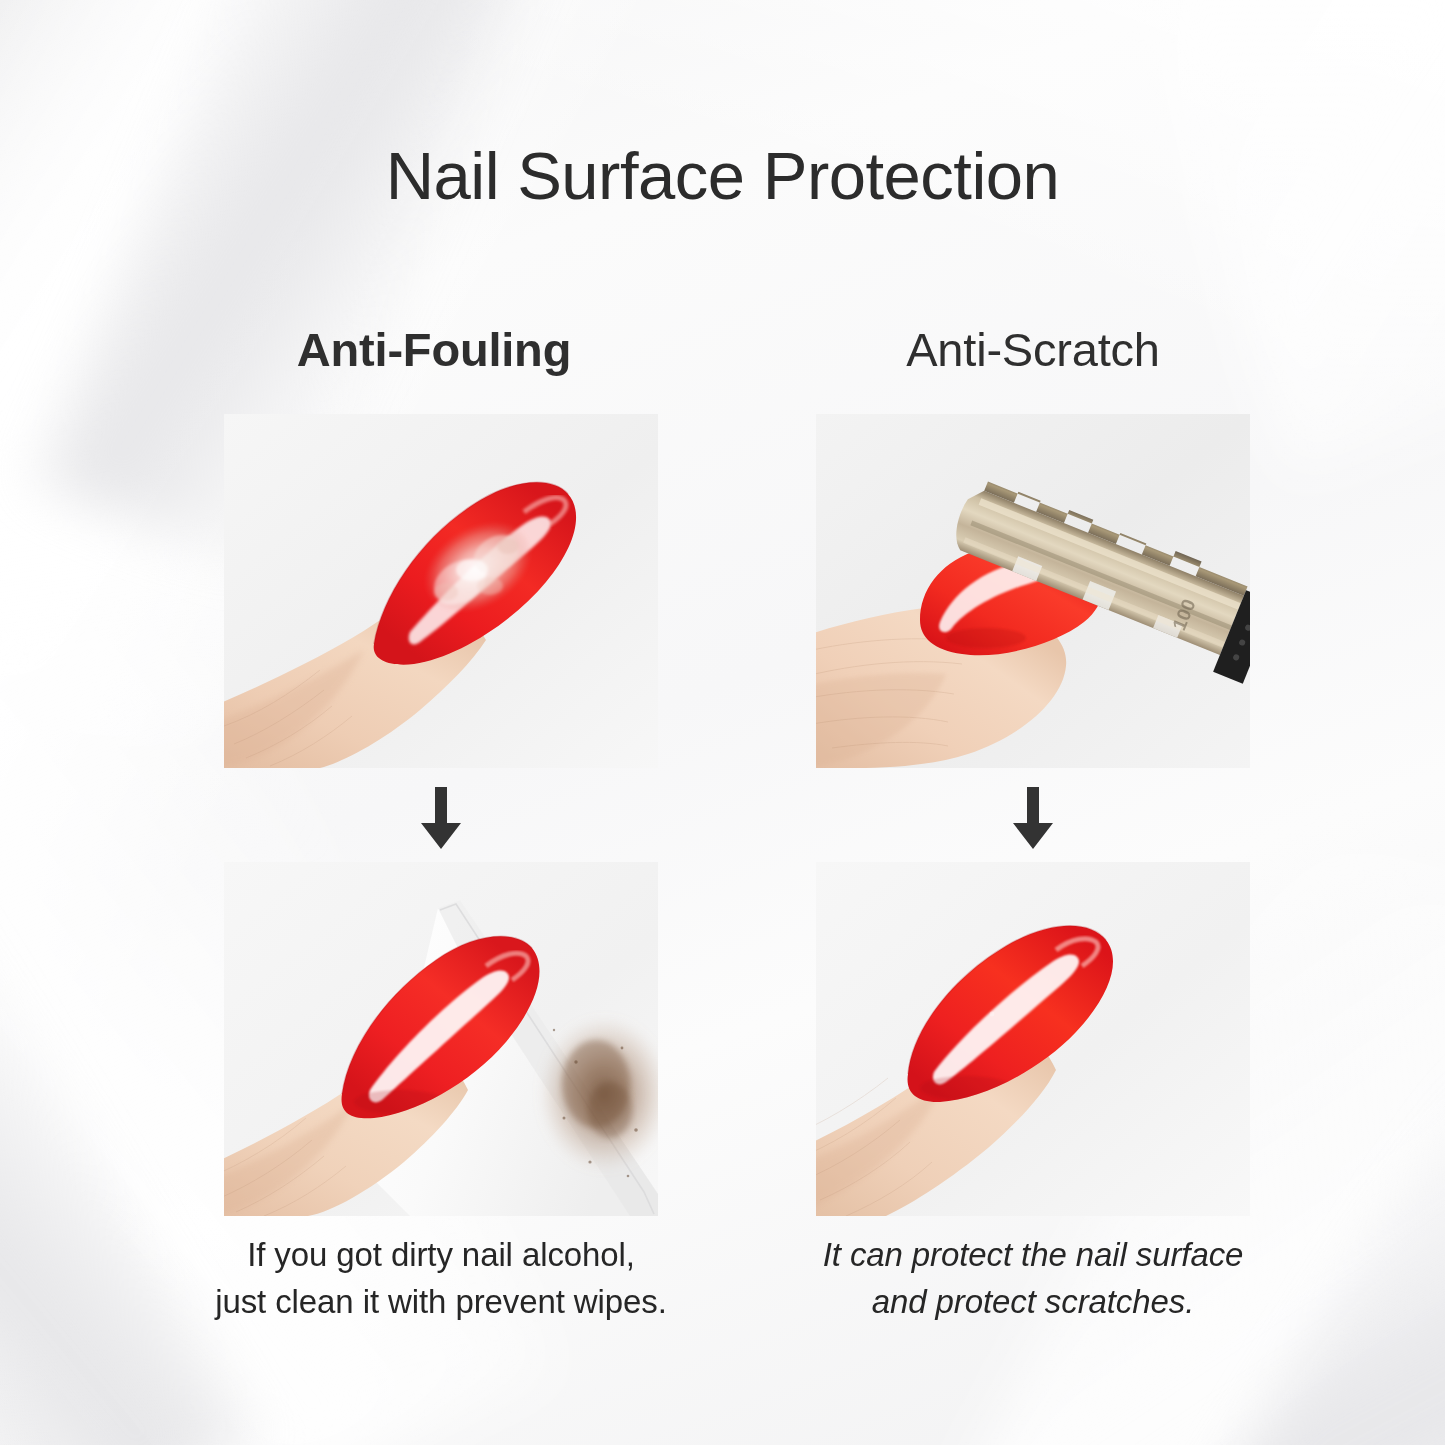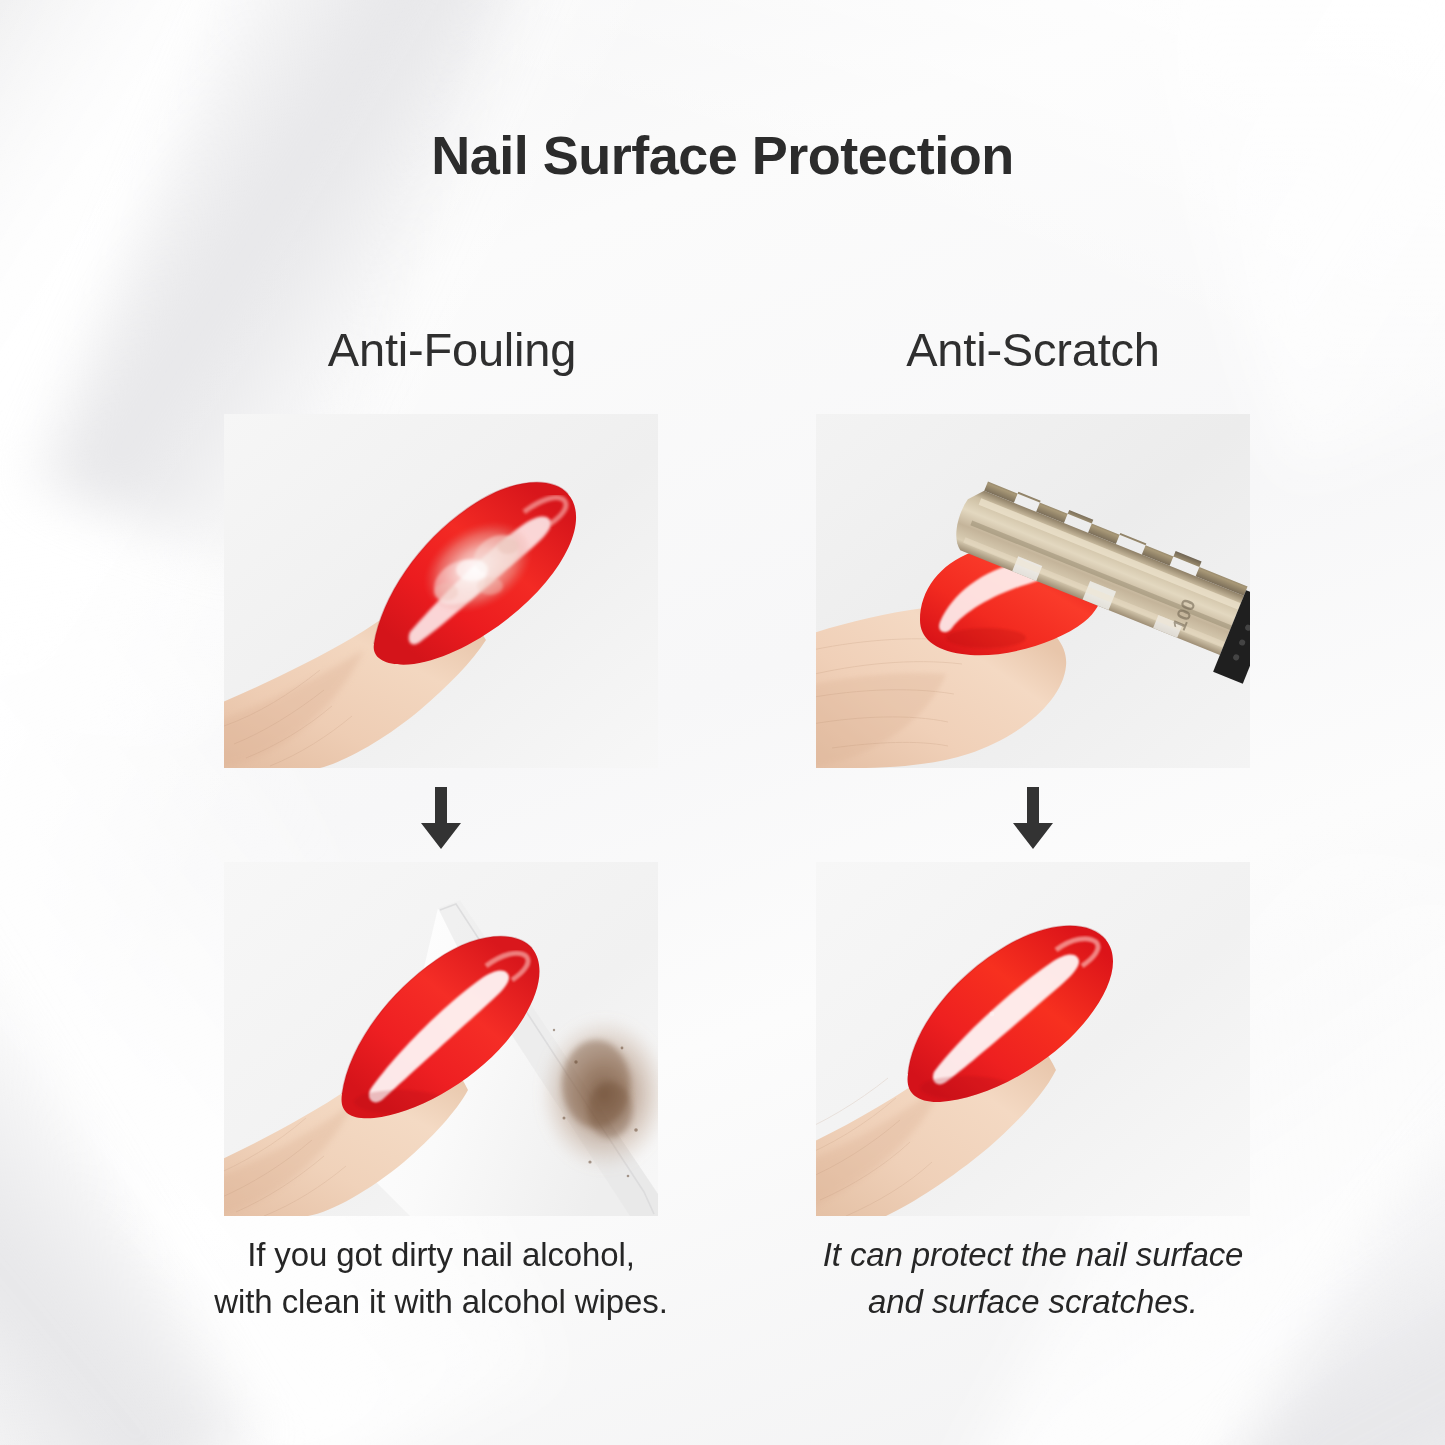--- a/index.html
+++ b/index.html
@@ -72,43 +72,43 @@
     right: -200px; top: -200px;
     width: 460px; height: 620px;
     background: linear-gradient(140deg, rgba(255,255,255,0) 0%, rgba(255,255,255,0.75) 50%, rgba(255,255,255,0) 100%);
     transform: rotate(-18deg);
   }
 
   
   #title {
     position: absolute;
     left: 0; right: 0;
-    top: 128px;
+    top: 142px;
     text-align: center;
-    font-size: 54px;
-    font-weight: 700;
+    font-size: 67px;
+    font-weight: 400;
     letter-spacing: -0.5px;
     color: #2c2c2c;
     line-height: 1;
     white-space: nowrap;
   }
 
   
   .col-heading {
     position: absolute;
     top: 326px;
     width: 500px;
     text-align: center;
     font-size: 47px;
     font-weight: 500;
     letter-spacing: -0.2px;
     color: #2f2f2f;
     line-height: 1;
   }
-  #heading-left  { left: 202px; }
+  #heading-left  { left: 184px; font-weight: bold; }
   #heading-right { left: 783px; }
 
   
   .panel {
     position: absolute;
     overflow: hidden;
     background: #fafafa;
   }
   .panel-top-left    { left: 224px; top: 414px;  width: 434px; height: 354px; }
   .panel-top-right   { left: 816px; top: 414px;  width: 434px; height: 354px; }
@@ -489,21 +489,21 @@
           <ellipse cx="150" cy="226" rx="46" ry="12" fill="#ab0f16" opacity="0.20" filter="url(#blurBR2)"></ellipse>
           <circle cx="176" cy="152" r="2.4" fill="#ffffff" opacity="0.35"></circle>
         </g>
         <path d="M92 212 C96 168 136 116 190 84 C234 58 274 58 290 78" stroke="#b61119" stroke-width="1.5" fill="none" opacity="0.28"></path>
       </g>
     </svg>
   </div>
 
   <div id="caption-left" class="caption">
     <span class="line">If you got dirty nail alcohol,</span>
-    <span class="line">with clean it with alcohol wipes.</span>
+    <span class="line">just clean it with prevent wipes.</span>
   </div>
 
   <div id="caption-right" class="caption">
     <span class="line">It can protect the nail surface</span>
-    <span class="line">and surface scratches.</span>
+    <span class="line">and protect scratches.</span>
   </div>
 
 </div>
 
 </body></html>

